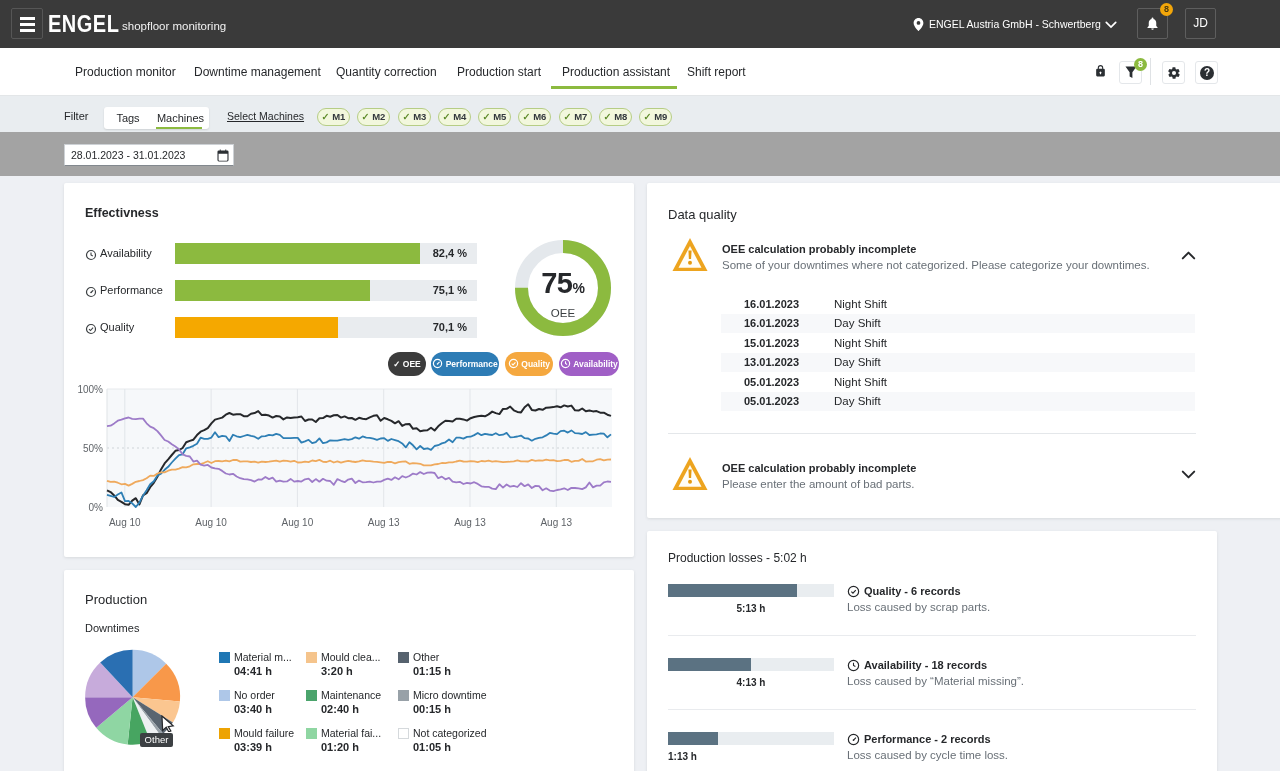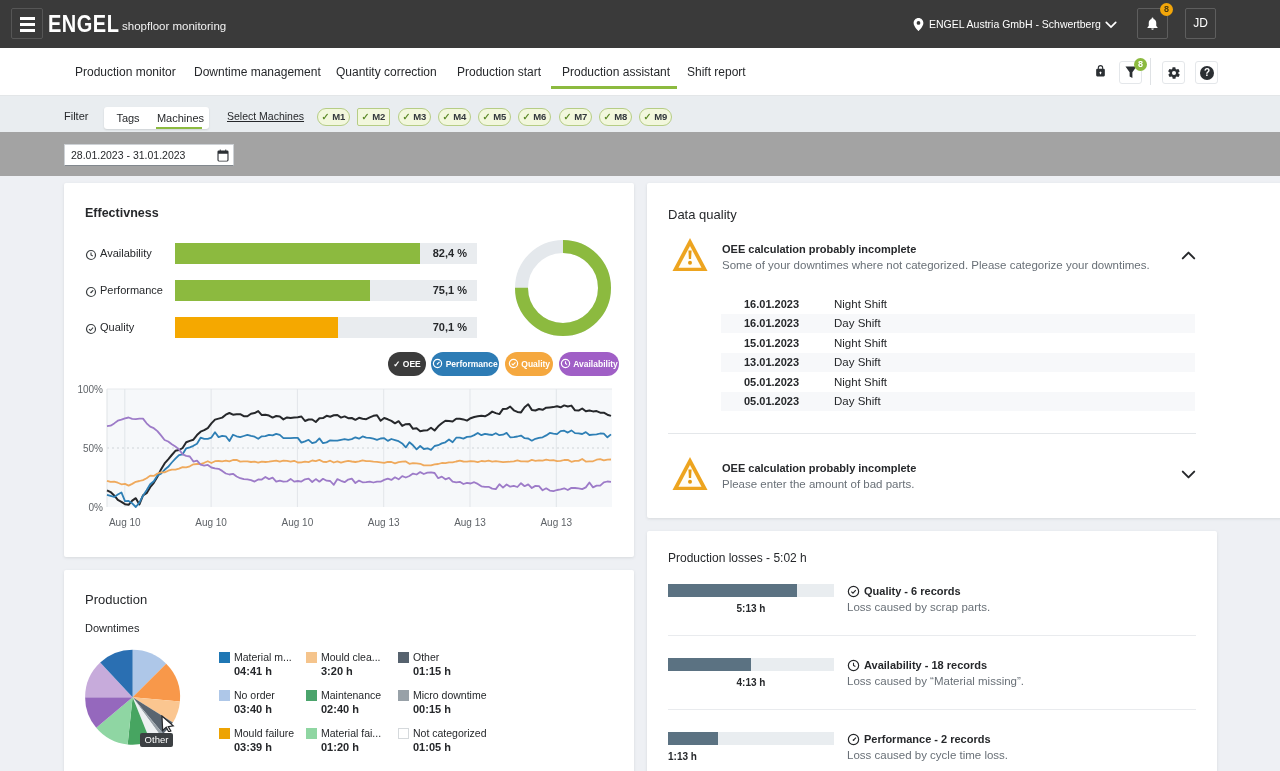--- a/index.html
+++ b/index.html
@@ -64,21 +64,21 @@
 
 <div class="abs" style="left:0;top:96px;width:1280px;height:40px;background:#e9edf0">
   <div class="abs" style="left:64px;top:14px;font-size:11px">Filter</div>
   <div class="abs" style="left:104px;top:11px;width:105px;height:22px;background:#fff;border-radius:3px;box-shadow:0 1px 2px rgba(0,0,0,.12)">
     <div class="abs" style="left:0;top:0;width:48px;height:22px;font-size:11px;text-align:center;line-height:22px">Tags</div>
     <div class="abs" style="left:48px;top:0;width:57px;height:22px;font-size:11px;text-align:center;line-height:22px">Machines</div>
     <div class="abs" style="left:52px;top:20px;width:46px;height:2px;background:#8cba3f"></div>
   </div>
   <div class="abs" style="left:227px;top:14px;font-size:10.5px;text-decoration:underline">Select Machines</div>
   <div class="abs" style="left:317px;top:12px;width:33px;height:18px;background:#f2f7dd;border:1px solid #b6cd85;border-radius:9px;font-size:9.5px;font-weight:bold;color:#33383d;text-align:center;line-height:16px"><span style="color:#5d8a28">✓</span> M1</div>
-  <div class="abs" style="left:357px;top:12px;width:33px;height:18px;background:#f2f7dd;border:1px solid #b6cd85;border-radius:2px;font-size:9.5px;font-weight:bold;color:#33383d;text-align:center;line-height:16px"><span style="color:#5d8a28">✓</span> M2</div>
+  <div class="abs" style="left:357px;top:12px;width:33px;height:18px;background:#f2f7dd;border:1px solid #b6cd85;border-radius:9px;font-size:9.5px;font-weight:bold;color:#33383d;text-align:center;line-height:16px"><span style="color:#5d8a28">✓</span> M2</div>
   <div class="abs" style="left:398px;top:12px;width:33px;height:18px;background:#f2f7dd;border:1px solid #b6cd85;border-radius:9px;font-size:9.5px;font-weight:bold;color:#33383d;text-align:center;line-height:16px"><span style="color:#5d8a28">✓</span> M3</div>
   <div class="abs" style="left:438px;top:12px;width:33px;height:18px;background:#f2f7dd;border:1px solid #b6cd85;border-radius:9px;font-size:9.5px;font-weight:bold;color:#33383d;text-align:center;line-height:16px"><span style="color:#5d8a28">✓</span> M4</div>
   <div class="abs" style="left:478px;top:12px;width:33px;height:18px;background:#f2f7dd;border:1px solid #b6cd85;border-radius:9px;font-size:9.5px;font-weight:bold;color:#33383d;text-align:center;line-height:16px"><span style="color:#5d8a28">✓</span> M5</div>
   <div class="abs" style="left:518px;top:12px;width:33px;height:18px;background:#f2f7dd;border:1px solid #b6cd85;border-radius:9px;font-size:9.5px;font-weight:bold;color:#33383d;text-align:center;line-height:16px"><span style="color:#5d8a28">✓</span> M6</div>
   <div class="abs" style="left:559px;top:12px;width:33px;height:18px;background:#f2f7dd;border:1px solid #b6cd85;border-radius:9px;font-size:9.5px;font-weight:bold;color:#33383d;text-align:center;line-height:16px"><span style="color:#5d8a28">✓</span> M7</div>
   <div class="abs" style="left:599px;top:12px;width:33px;height:18px;background:#f2f7dd;border:1px solid #b6cd85;border-radius:9px;font-size:9.5px;font-weight:bold;color:#33383d;text-align:center;line-height:16px"><span style="color:#5d8a28">✓</span> M8</div>
   <div class="abs" style="left:639px;top:12px;width:33px;height:18px;background:#f2f7dd;border:1px solid #b6cd85;border-radius:9px;font-size:9.5px;font-weight:bold;color:#33383d;text-align:center;line-height:16px"><span style="color:#5d8a28">✓</span> M9</div>
 </div>
 
 <div class="abs" style="left:0;top:132px;width:1280px;height:44px;background:#a3a3a3">
@@ -117,20 +117,24 @@
       </svg></div>
   <div class="abs" style="left:36px;top:138px;font-size:11px;color:#26282b">Quality</div>
   <div class="abs" style="left:111px;top:134px;width:302px;height:21px;background:#e9ecef">
     <div class="abs" style="left:0;top:0;width:163px;height:21px;background:#f5a800"></div>
   </div>
   <div class="abs" style="left:303px;top:138px;width:100px;text-align:right;font-size:11px;font-weight:bold;color:#26282b">70,1 %</div>
   <svg class="abs" style="left:451px;top:57px" width="96" height="96" viewBox="0 0 96 96">
     <circle cx="48" cy="48" r="41.5" fill="none" stroke="#e4e8ec" stroke-width="13"></circle>
     <circle cx="48" cy="48" r="41.5" fill="none" stroke="#8cba3f" stroke-width="13" stroke-dasharray="195.56 260.75" transform="rotate(-90 48 48)"></circle>
   </svg>
+  <div class="abs" style="left:451px;top:86px;width:96px;text-align:center;line-height:1">
+    <span style="font-size:29px;font-weight:bold;color:#26282b;letter-spacing:-.5px">75</span><span style="font-size:14px;font-weight:bold;color:#26282b">%</span>
+    <div style="font-size:11.5px;color:#3c4043;margin-top:10px">OEE</div>
+  </div>
   <div class="abs" style="left:324px;top:169px;width:38px;height:24px;border-radius:12px;background:#3c3c3c;color:#fff;font-size:8.5px;font-weight:bold;text-align:center;line-height:24px">✓ OEE</div>
   <div class="abs" style="left:367px;top:169px;width:68px;height:24px;border-radius:12px;background:#2d7cb5;color:#fff;font-size:8.5px;font-weight:bold;text-align:center;line-height:24px"><svg style="display:inline-block;vertical-align:-2px" width="11" height="11" viewBox="0 0 24 24">
         <circle cx="12" cy="12" r="9" fill="none" stroke="#fff" stroke-width="2.6"></circle>
         <path d="M12 13 L16.5 8.5" fill="none" stroke="#fff" stroke-width="2.4"></path>
         <circle cx="12" cy="13" r="1.7" fill="#fff"></circle>
       </svg> Performance</div>
   <div class="abs" style="left:441px;top:169px;width:48px;height:24px;border-radius:12px;background:#f5a83f;color:#fff;font-size:8.5px;font-weight:bold;text-align:center;line-height:24px"><svg style="display:inline-block;vertical-align:-2px" width="11" height="11" viewBox="0 0 24 24">
         <circle cx="12" cy="12" r="9" fill="none" stroke="#fff" stroke-width="2.6"></circle>
         <path d="M8 12.2 L11 15 L16.2 9.4" fill="none" stroke="#fff" stroke-width="2.4"></path>
       </svg> Quality</div>

